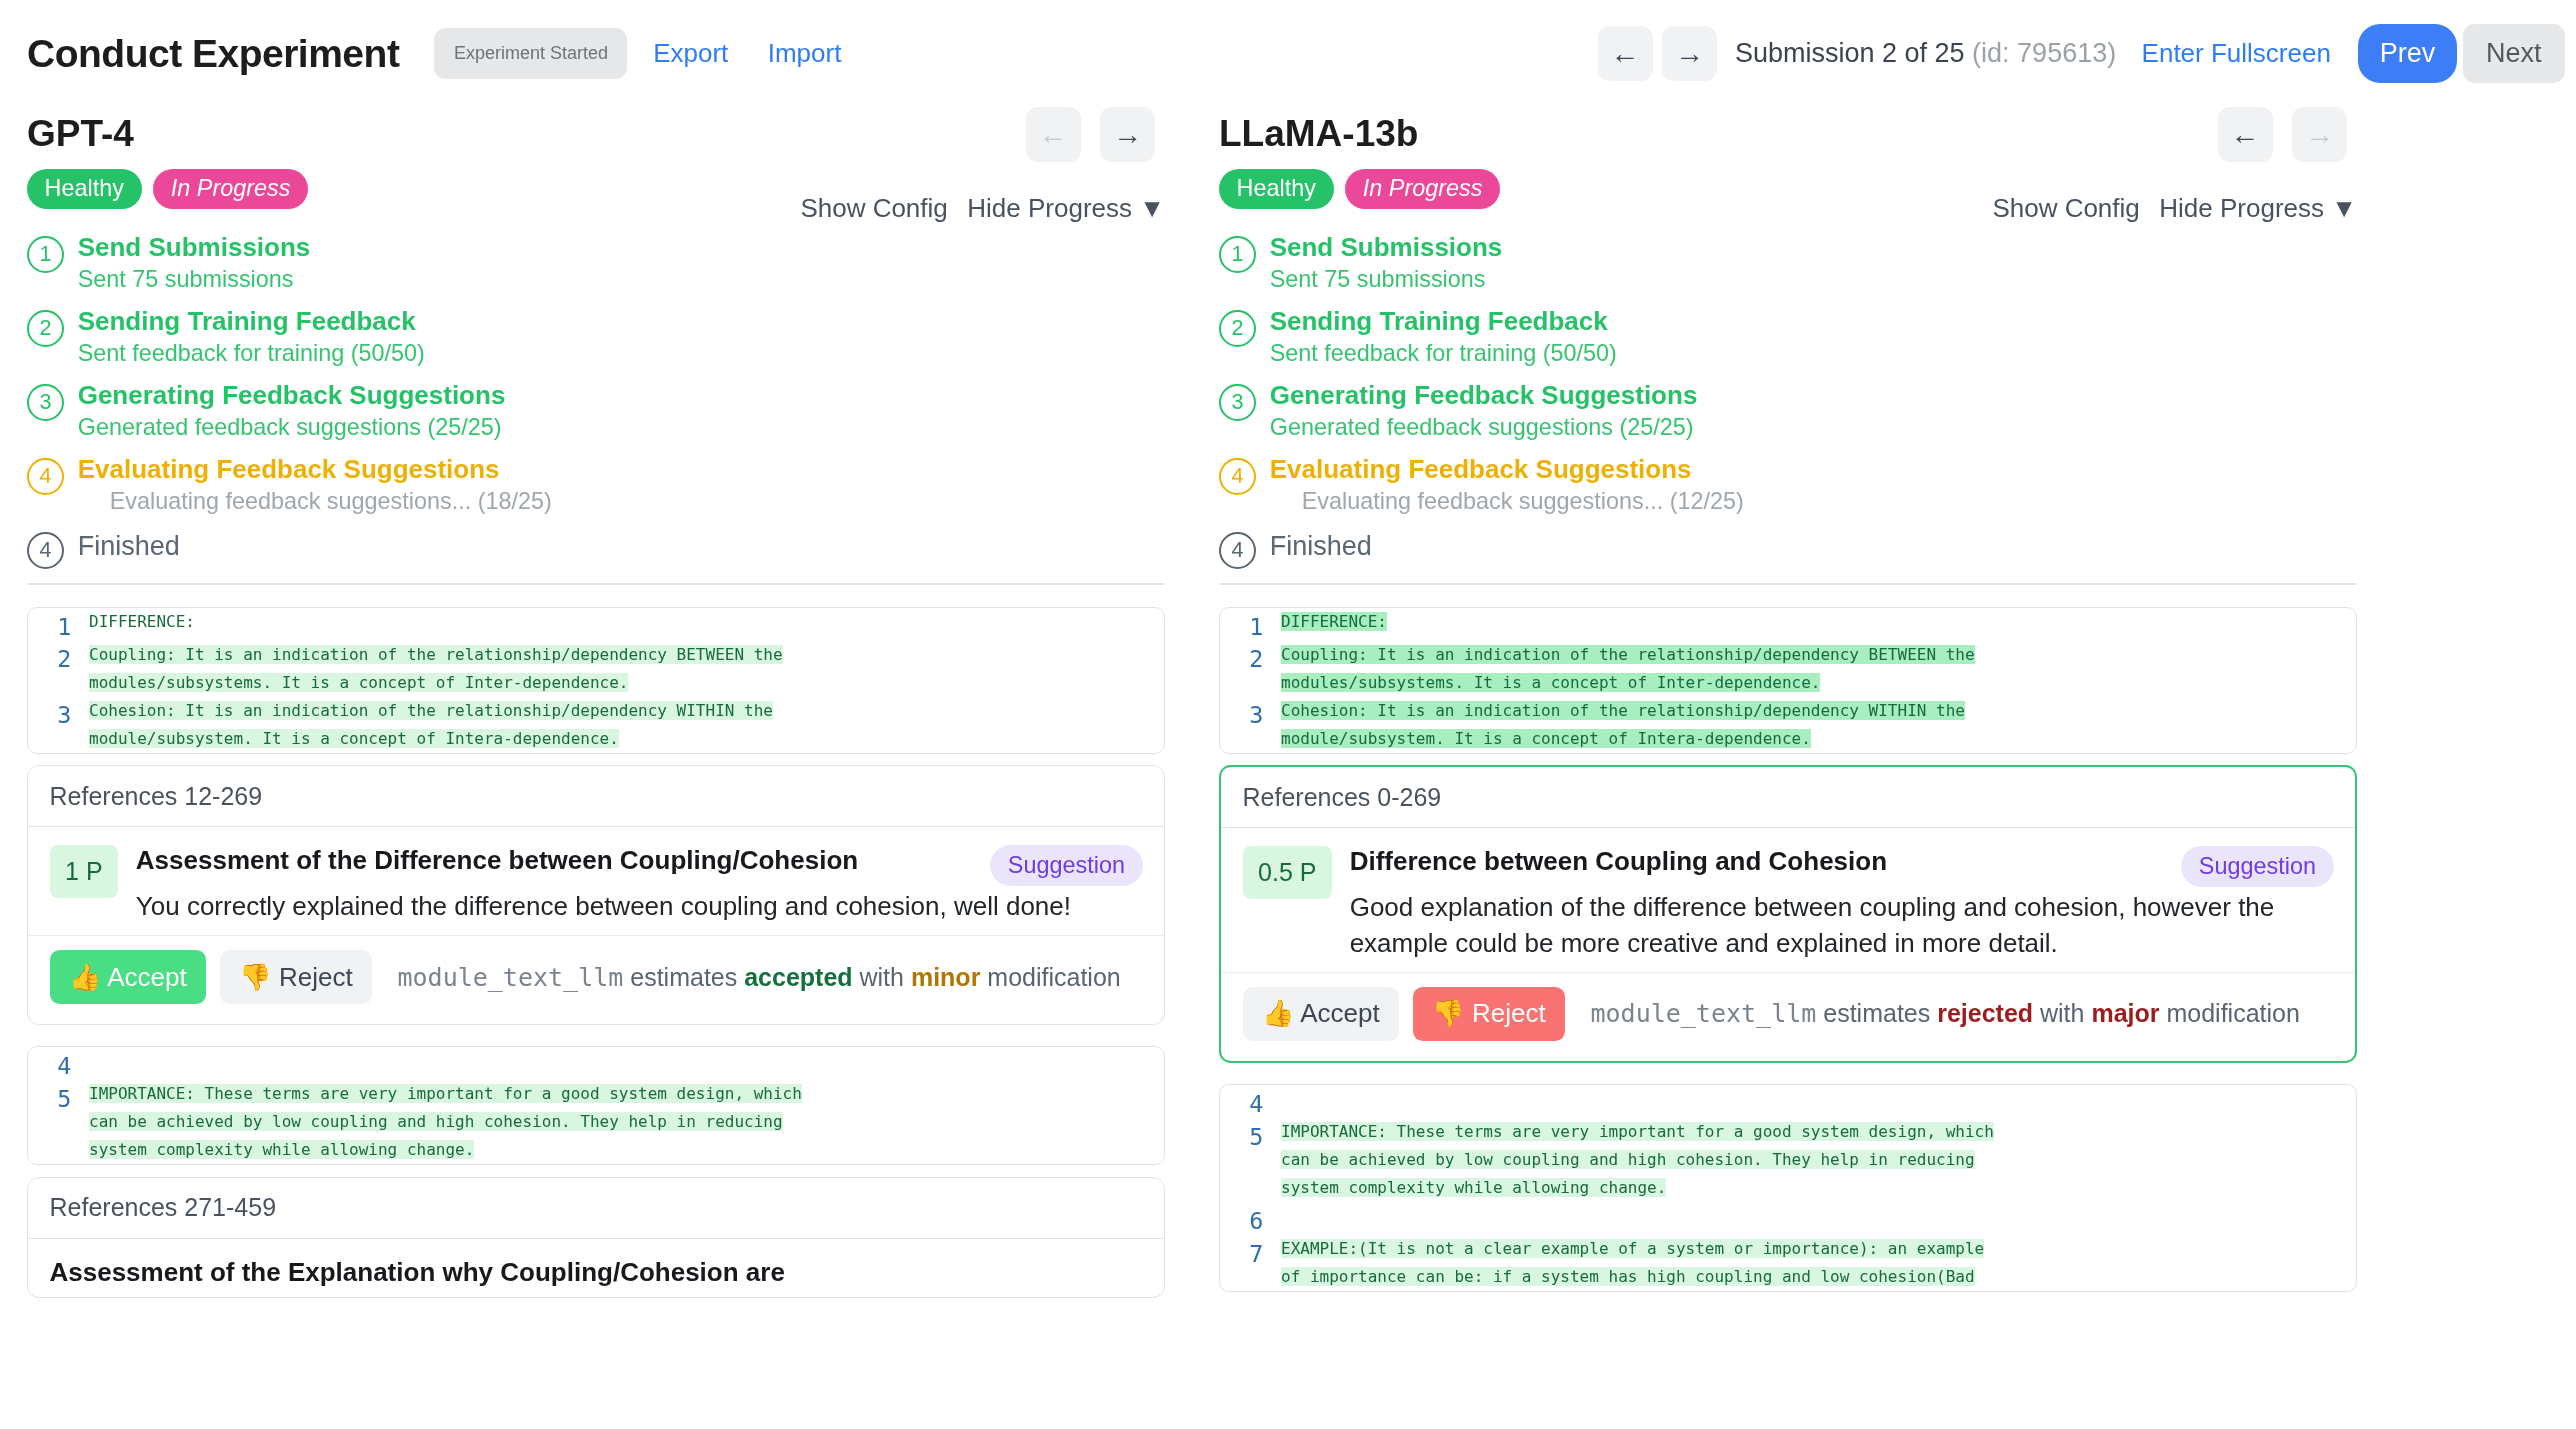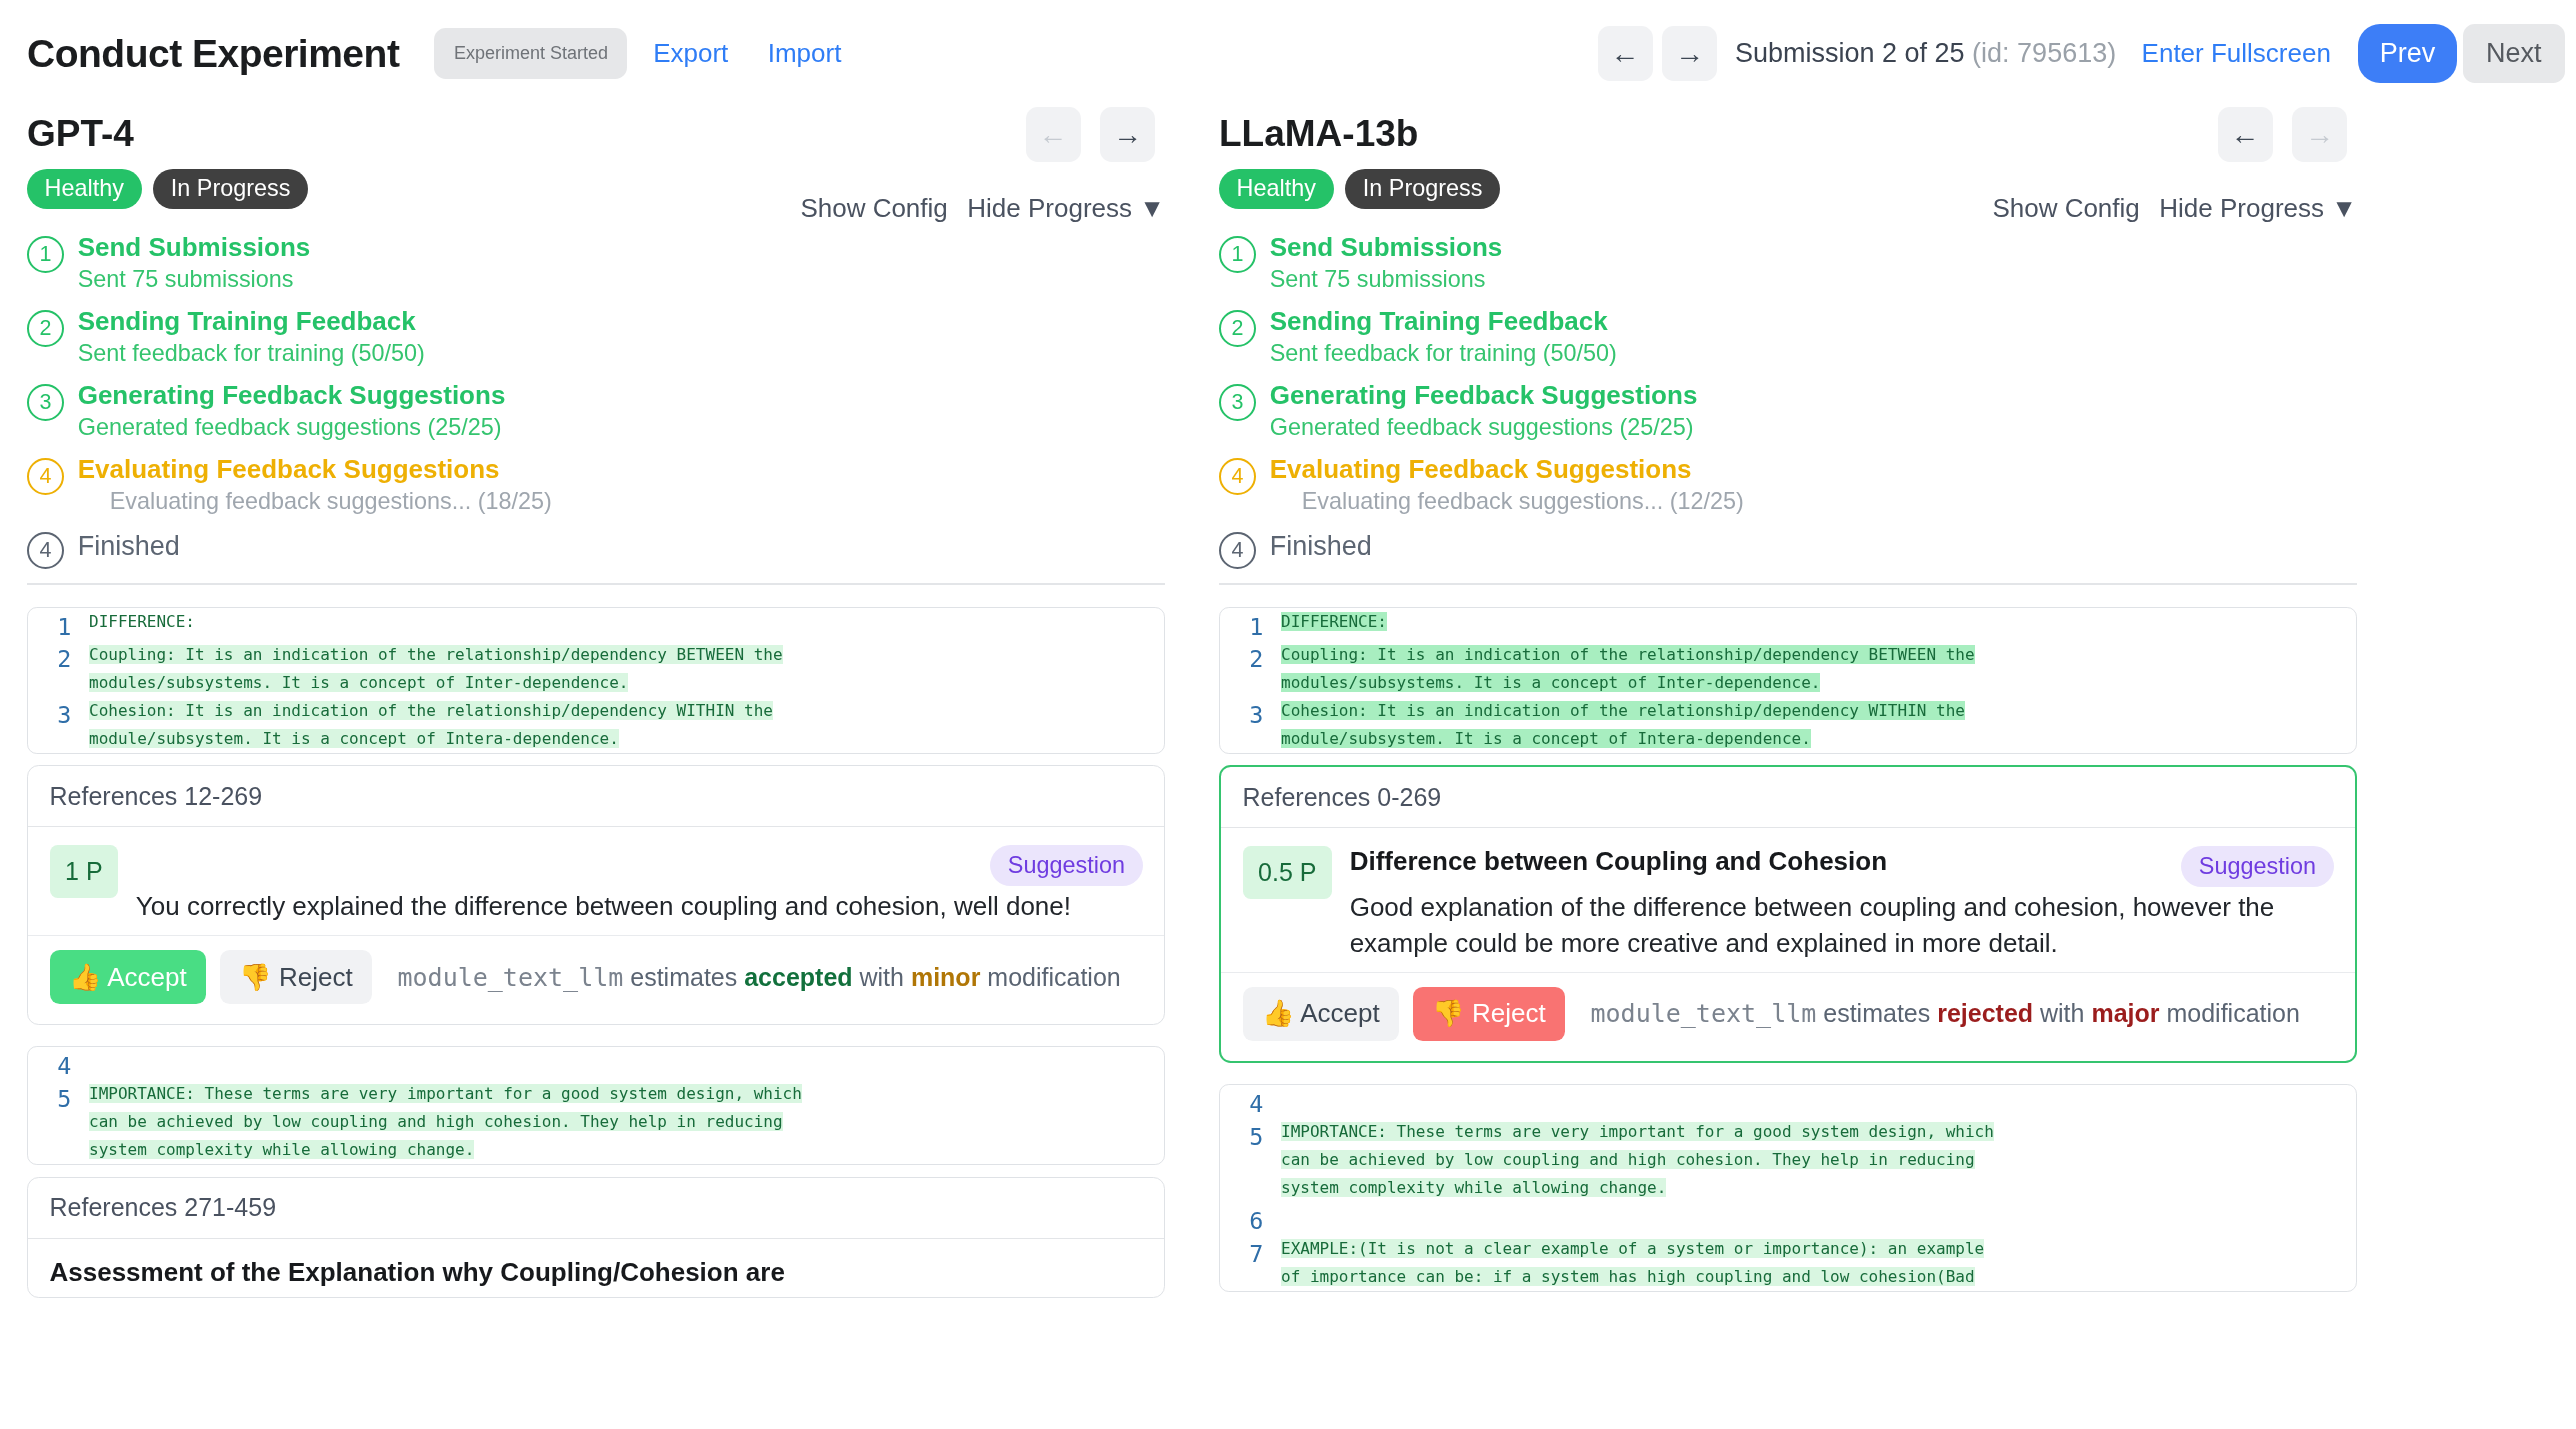--- a/index.html
+++ b/index.html
@@ -68,21 +68,21 @@
   .pane-head { display: flex; align-items: flex-start; }
   .pane-title { font-size: 37px; font-weight: 700; color: #1b1d1f; margin-top: 5.9px; }
   .pane-head-right { margin-left: auto; display: flex; gap: 9.8px; }
 
   .badges { display: flex; gap: 11.7px; margin-top: 13.7px; }
   .badge {
     border-radius: 975px; padding: 6.8px 17.6px;
     font-size: 23.4px; color: #fff; white-space: nowrap;
   }
   .badge.healthy { background: #25c268; }
-  .badge.inprogress { background: #404040; }
+  .badge.inprogress { background: #ec4899; font-style: italic; }
 
   .pane-controls {
     position: absolute; right: 27px; top: 86px;
     display: flex; gap: 19.5px; font-size: 26px; color: #4a5260;
   }
   .pane-controls span { cursor: pointer; white-space: nowrap; }
 
   
   .steps { margin-top: 23.4px; }
   .step { display: flex; align-items: flex-start; gap: 13.7px; margin-bottom: 11.7px; }
@@ -268,20 +268,21 @@
           <div class="ln">3</div>
           <div class="code"><span class="hl">Cohesion: It is an indication of the relationship/dependency WITHIN the</span><br><span class="hl">module/subsystem. It is a concept of Intera-dependence.</span></div>
         </div>
       </div>
       <div class="refcard">
         <div class="refcard-head">References 12-269</div>
         <div class="refcard-body">
           <div class="points">1 P</div>
           <div class="fb-main">
             <div class="fb-titleline">
+              <div class="fb-title">Assessment of the Difference between Coupling/Cohesion</div>
               <div class="sugg-badge">Suggestion</div>
             </div>
             <div class="fb-desc">You correctly explained the difference between coupling and cohesion, well done!</div>
           </div>
         </div>
         <div class="actions">
           <button class="btn-accept on">👍 Accept</button>
           <button class="btn-reject off">👎 Reject</button>
           <div class="estimate"><span class="mono">module_text_llm</span> estimates <b class="acc">accepted</b> with <b class="min">minor</b> modification</div>
         </div>

